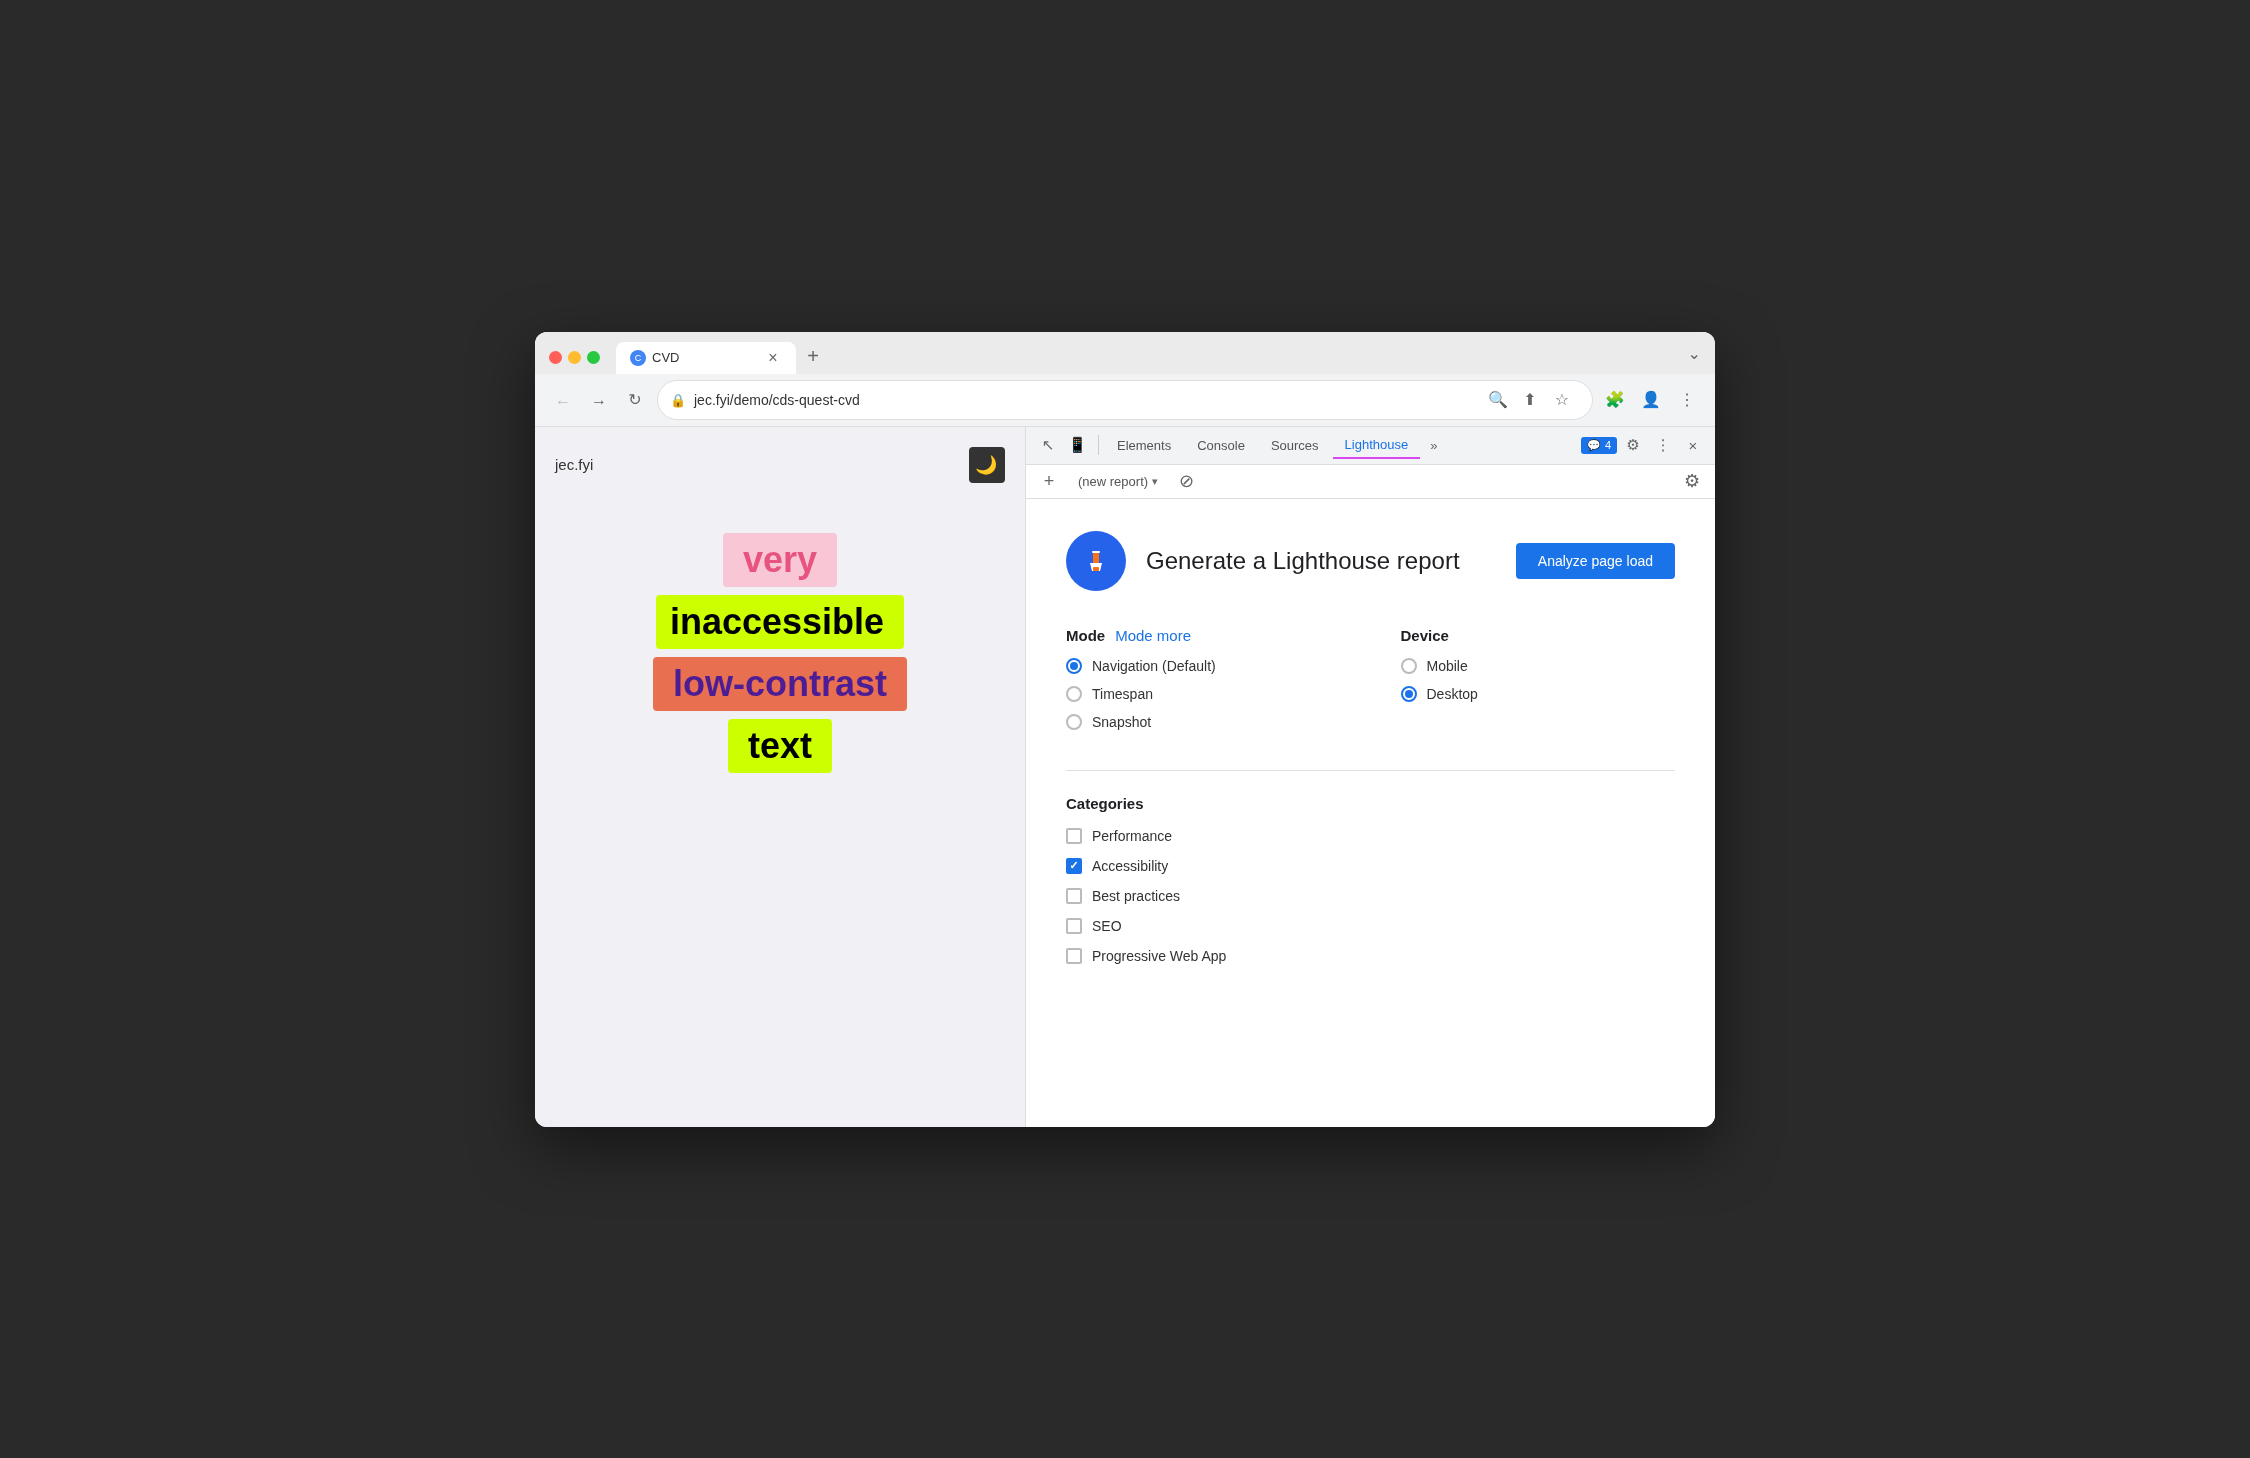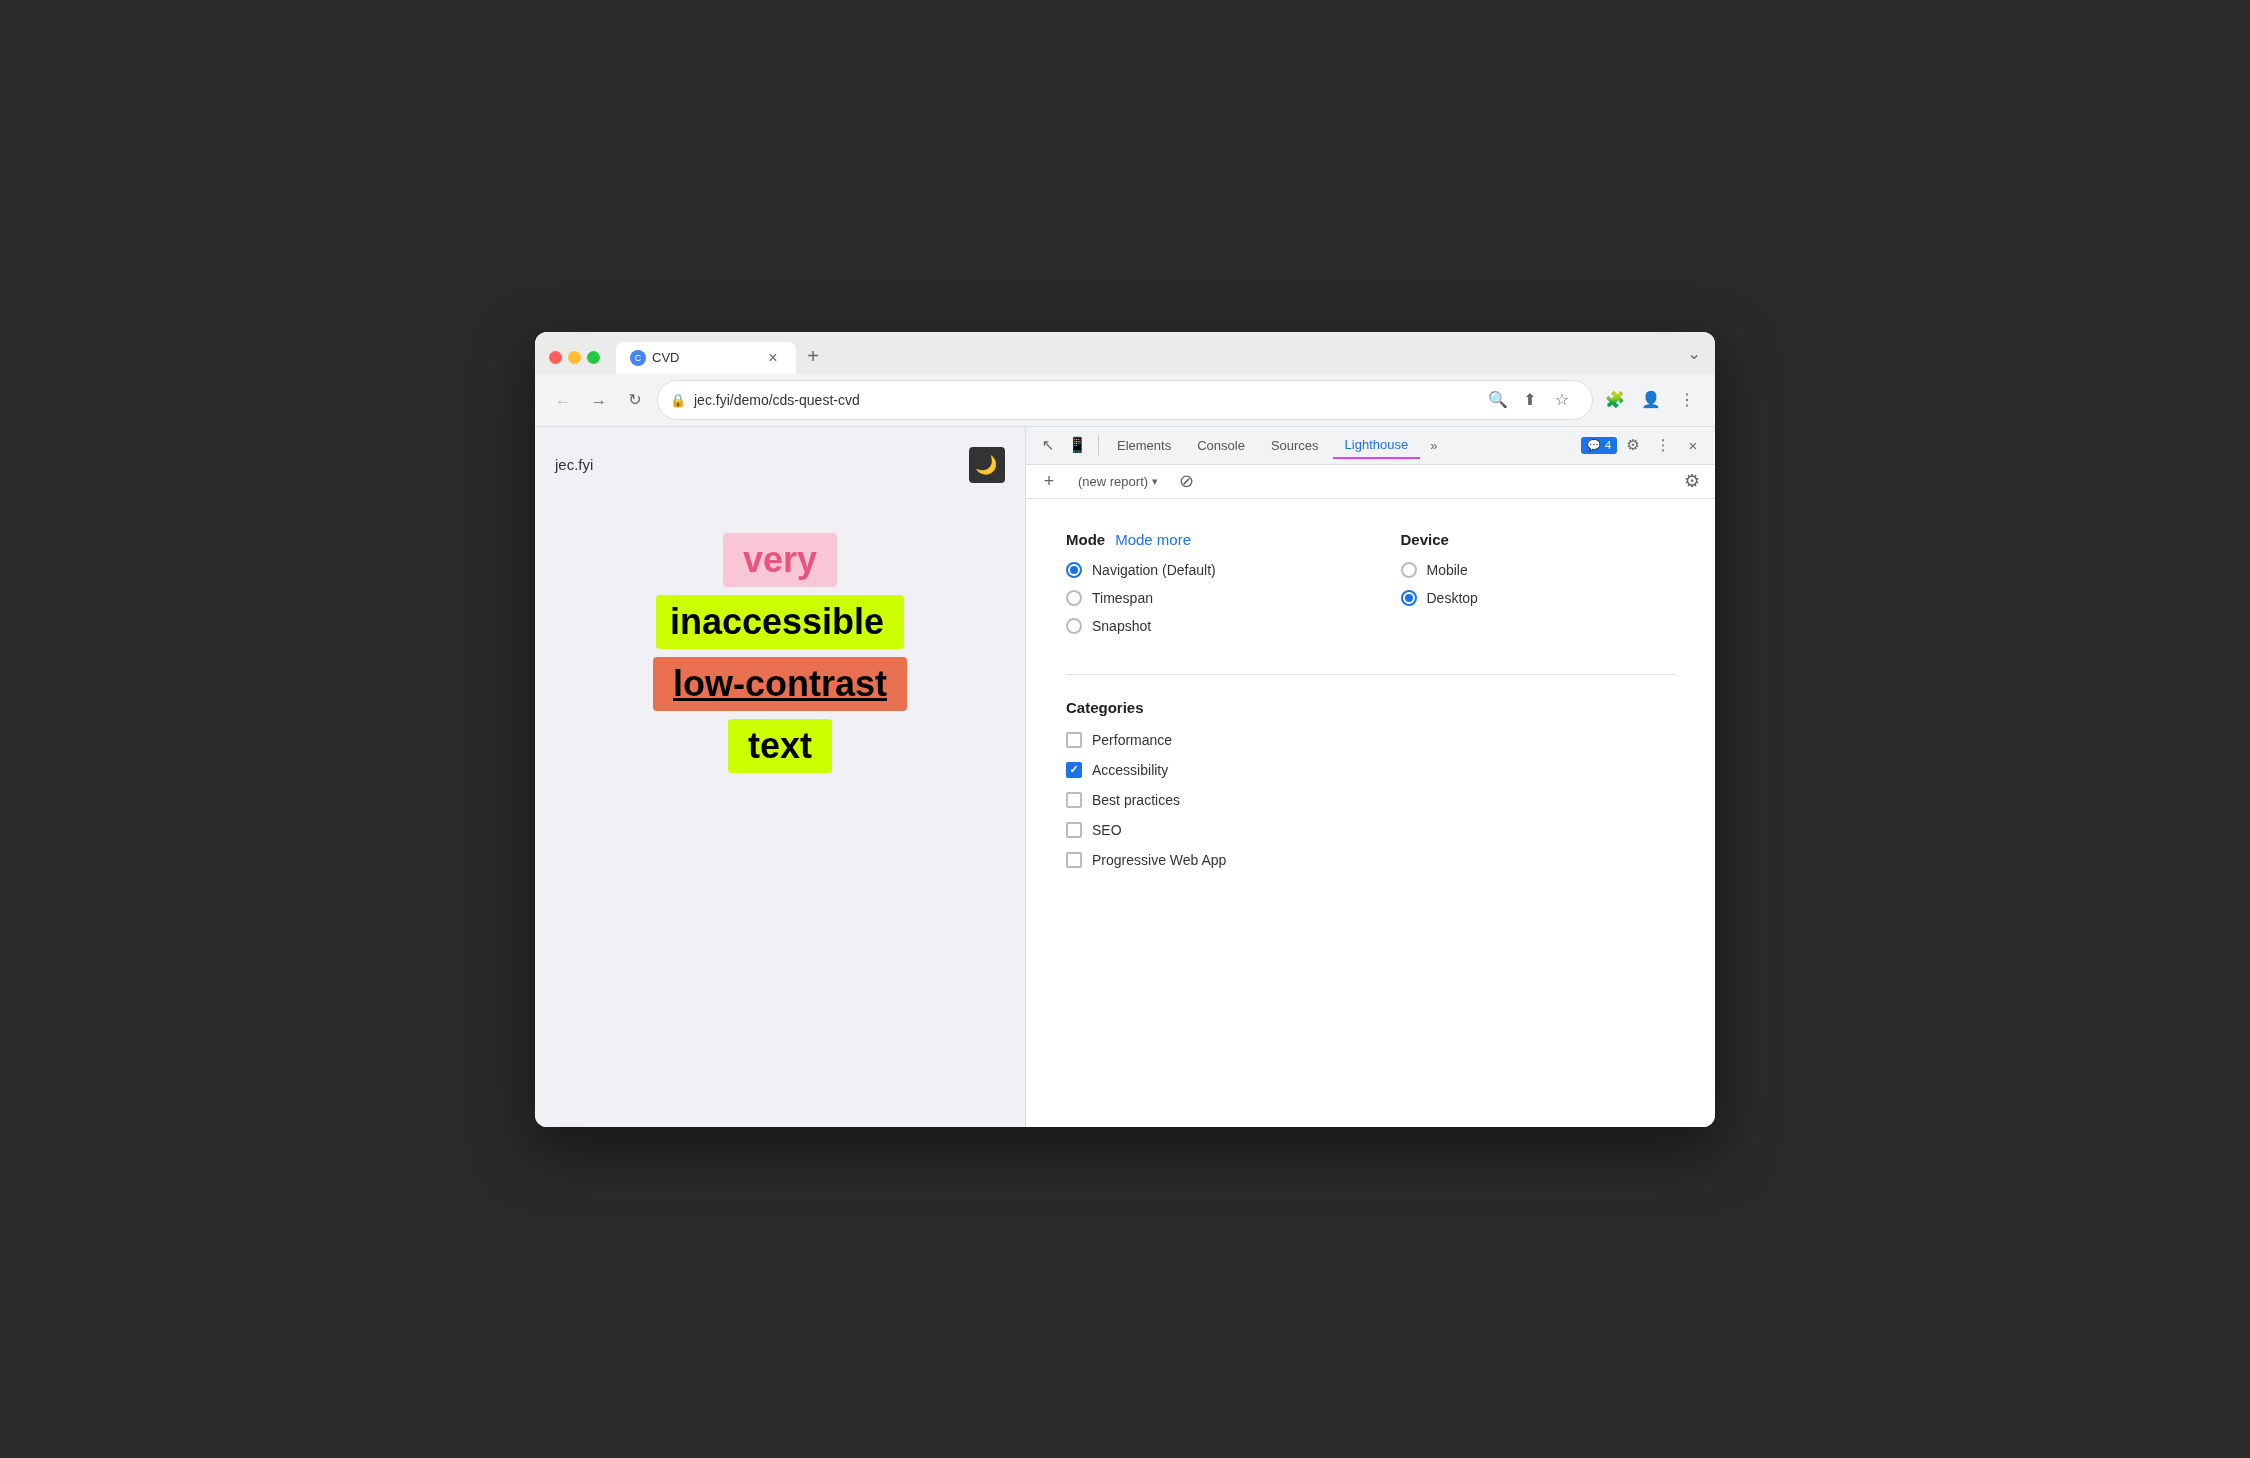--- a/index.html
+++ b/index.html
@@ -216,23 +216,22 @@
     .word-very {
       color: #e75480;
       background: #f9c6d5;
     }
     .word-inaccessible {
       color: #000;
       background: #ccff00;
       padding-left: 14px;
     }
     .word-low-contrast {
-      color: #000000;
+      color: #4c1d95;
       background: #e87050;
-      text-decoration: underline;
     }
     .word-text {
       color: #000;
       background: #ccff00;
     }
     
     .devtools-panel {
       flex: 1;
       background: #fff;
       display: flex;
@@ -583,20 +582,34 @@
           <span>(new report)</span>
           <span class="report-selector-arrow">▾</span>
         </div>
         <div class="dt-toolbar-btn">⊘</div>
         <div class="dt-toolbar-right">
           <div class="dt-toolbar-btn">⚙</div>
         </div>
       </div>
 
       <div class="lighthouse-content">
+        <div class="lh-header">
+          <div class="lh-logo">
+
+            <svg width="36" height="36" viewBox="0 0 36 36">
+              <circle cx="18" cy="18" r="18" fill="#2563eb"></circle>
+              <rect x="14" y="8" width="8" height="2" fill="white" rx="1"></rect>
+              <rect x="15" y="10" width="6" height="10" fill="#f97316" rx="1"></rect>
+              <polygon points="12,20 24,20 22,28 14,28" fill="white"></polygon>
+              <rect x="15" y="24" width="6" height="4" fill="#f97316" rx="1"></rect>
+            </svg>
+          </div>
+          <span class="lh-title">Generate a Lighthouse report</span>
+          <button class="analyze-btn">Analyze page load</button>
+        </div>
 
         <div class="section-row">
           <div class="section-col">
             <div class="section-header">
               <span class="section-label">Mode</span>
               <a class="learn-more-link">Mode more</a>
             </div>
             <div class="radio-group">
               <div class="radio-item">
                 <div class="radio-circle selected">

